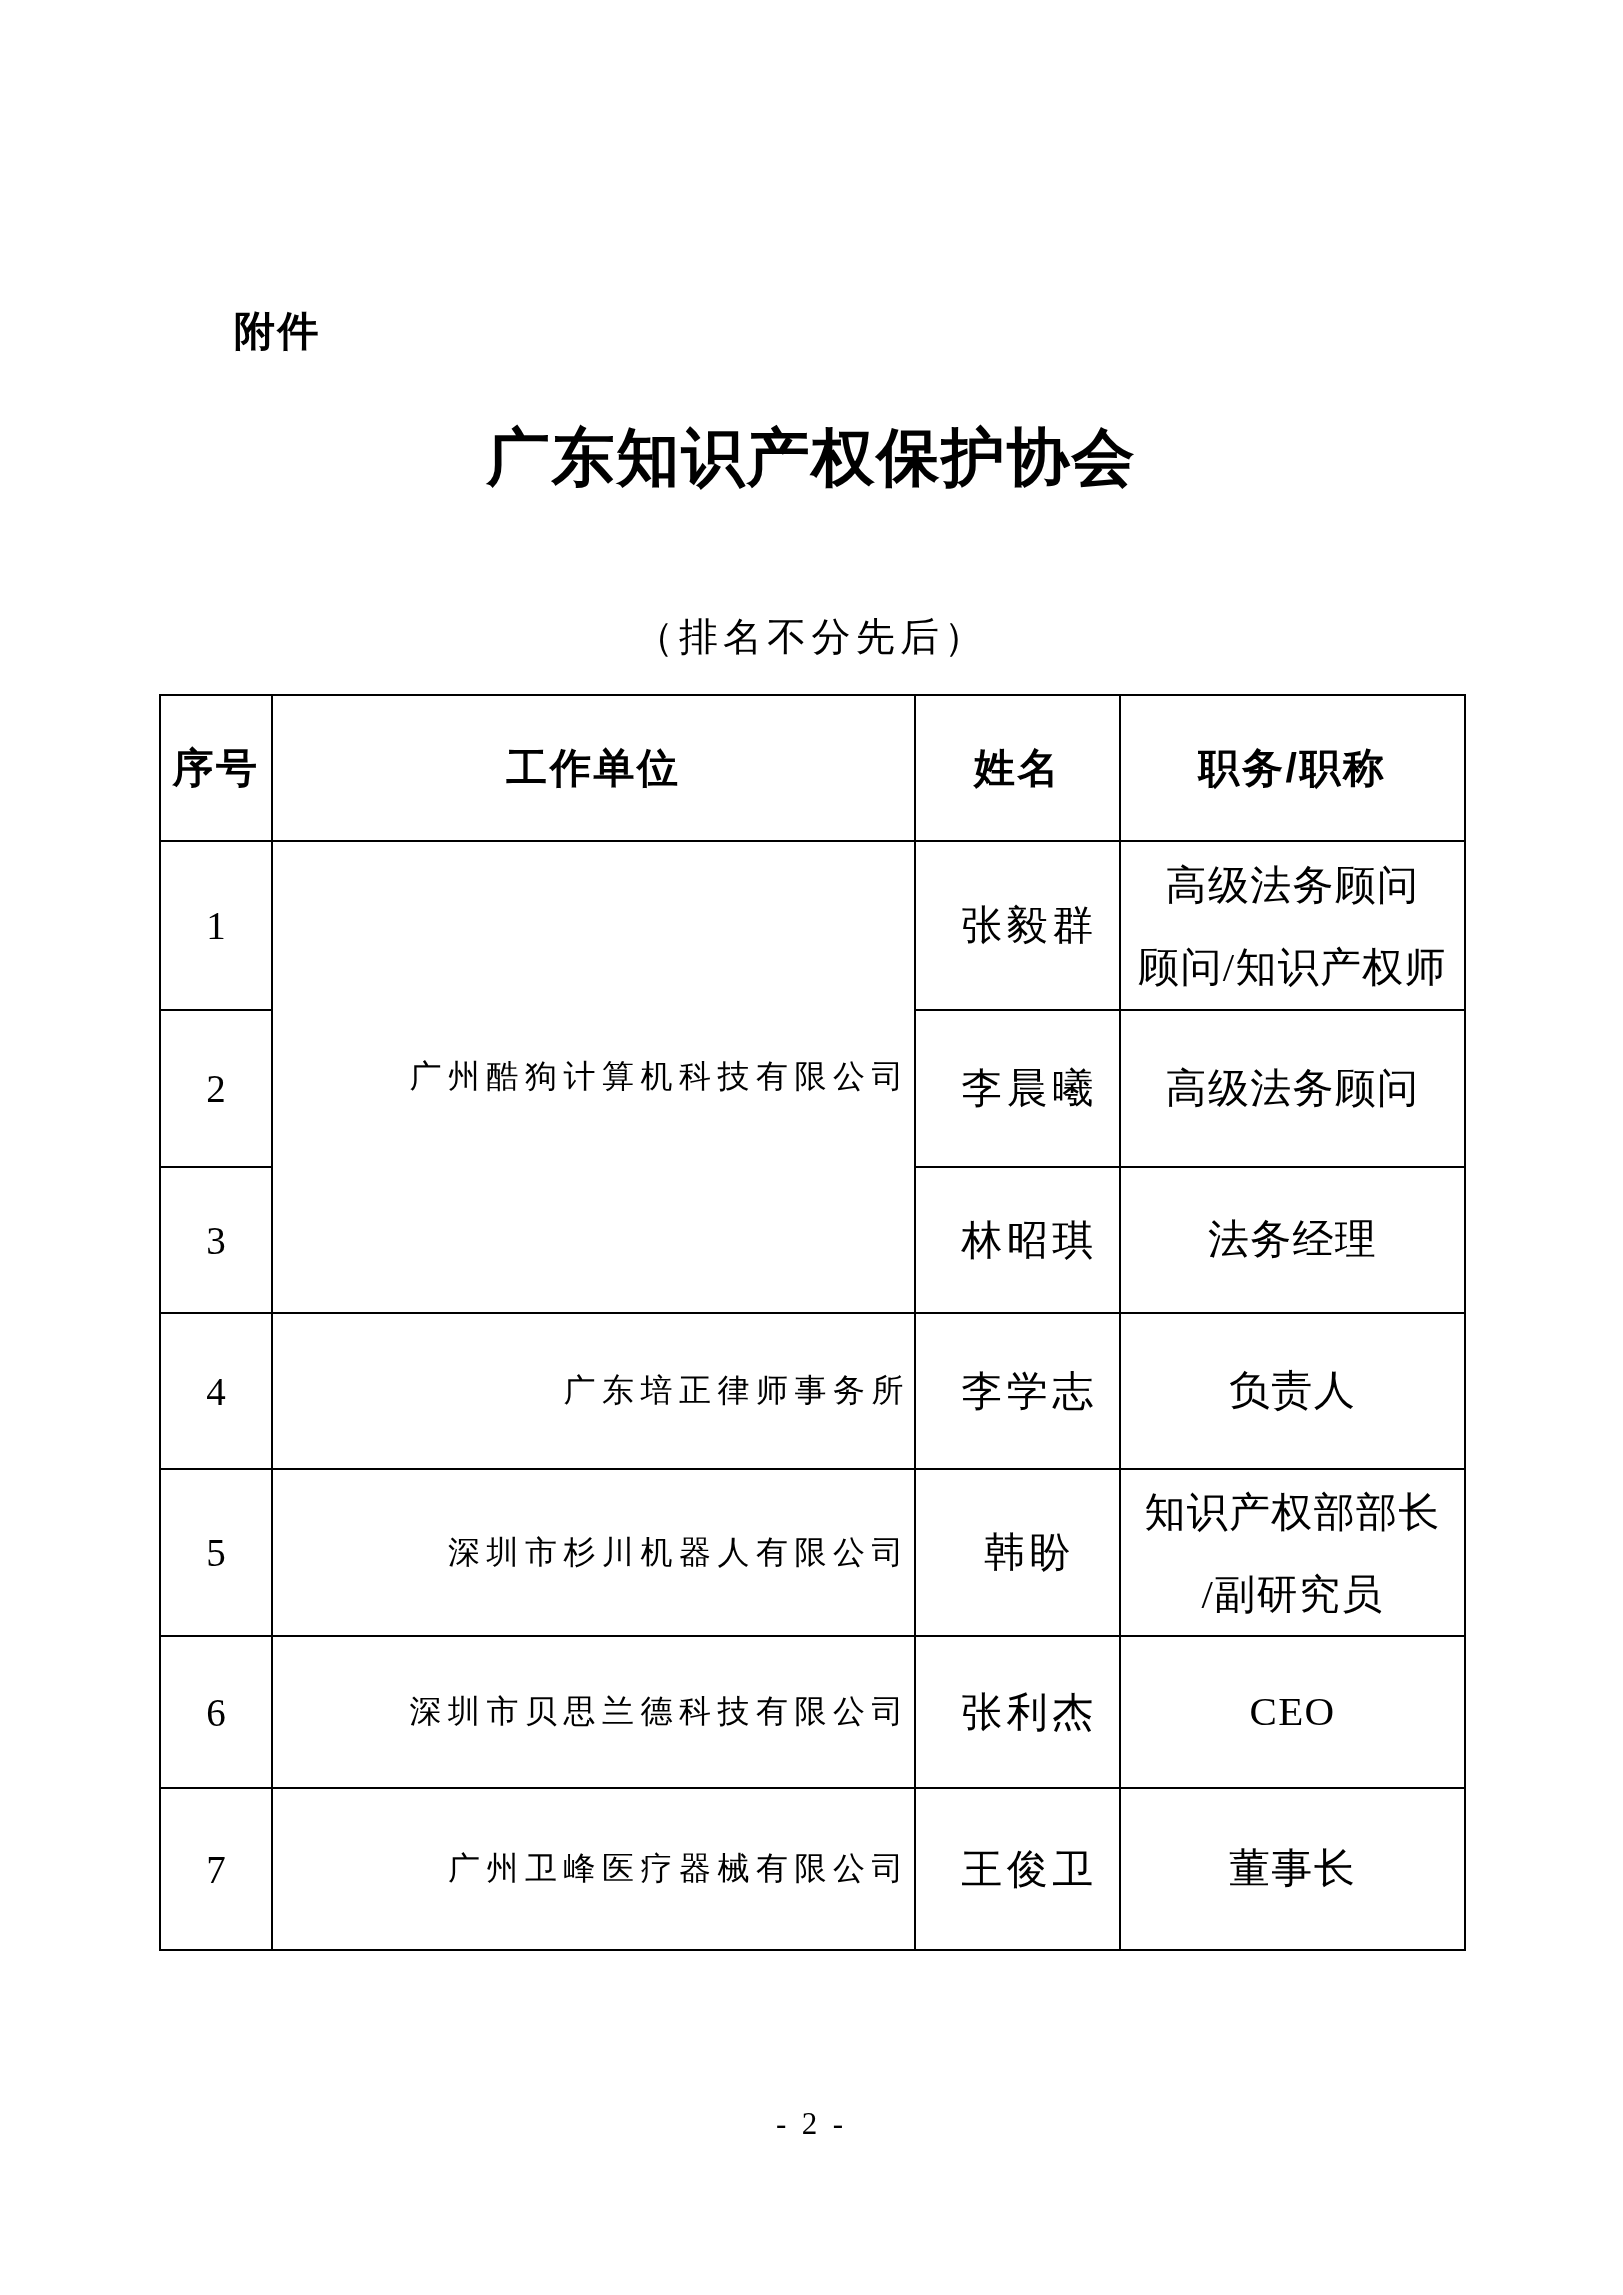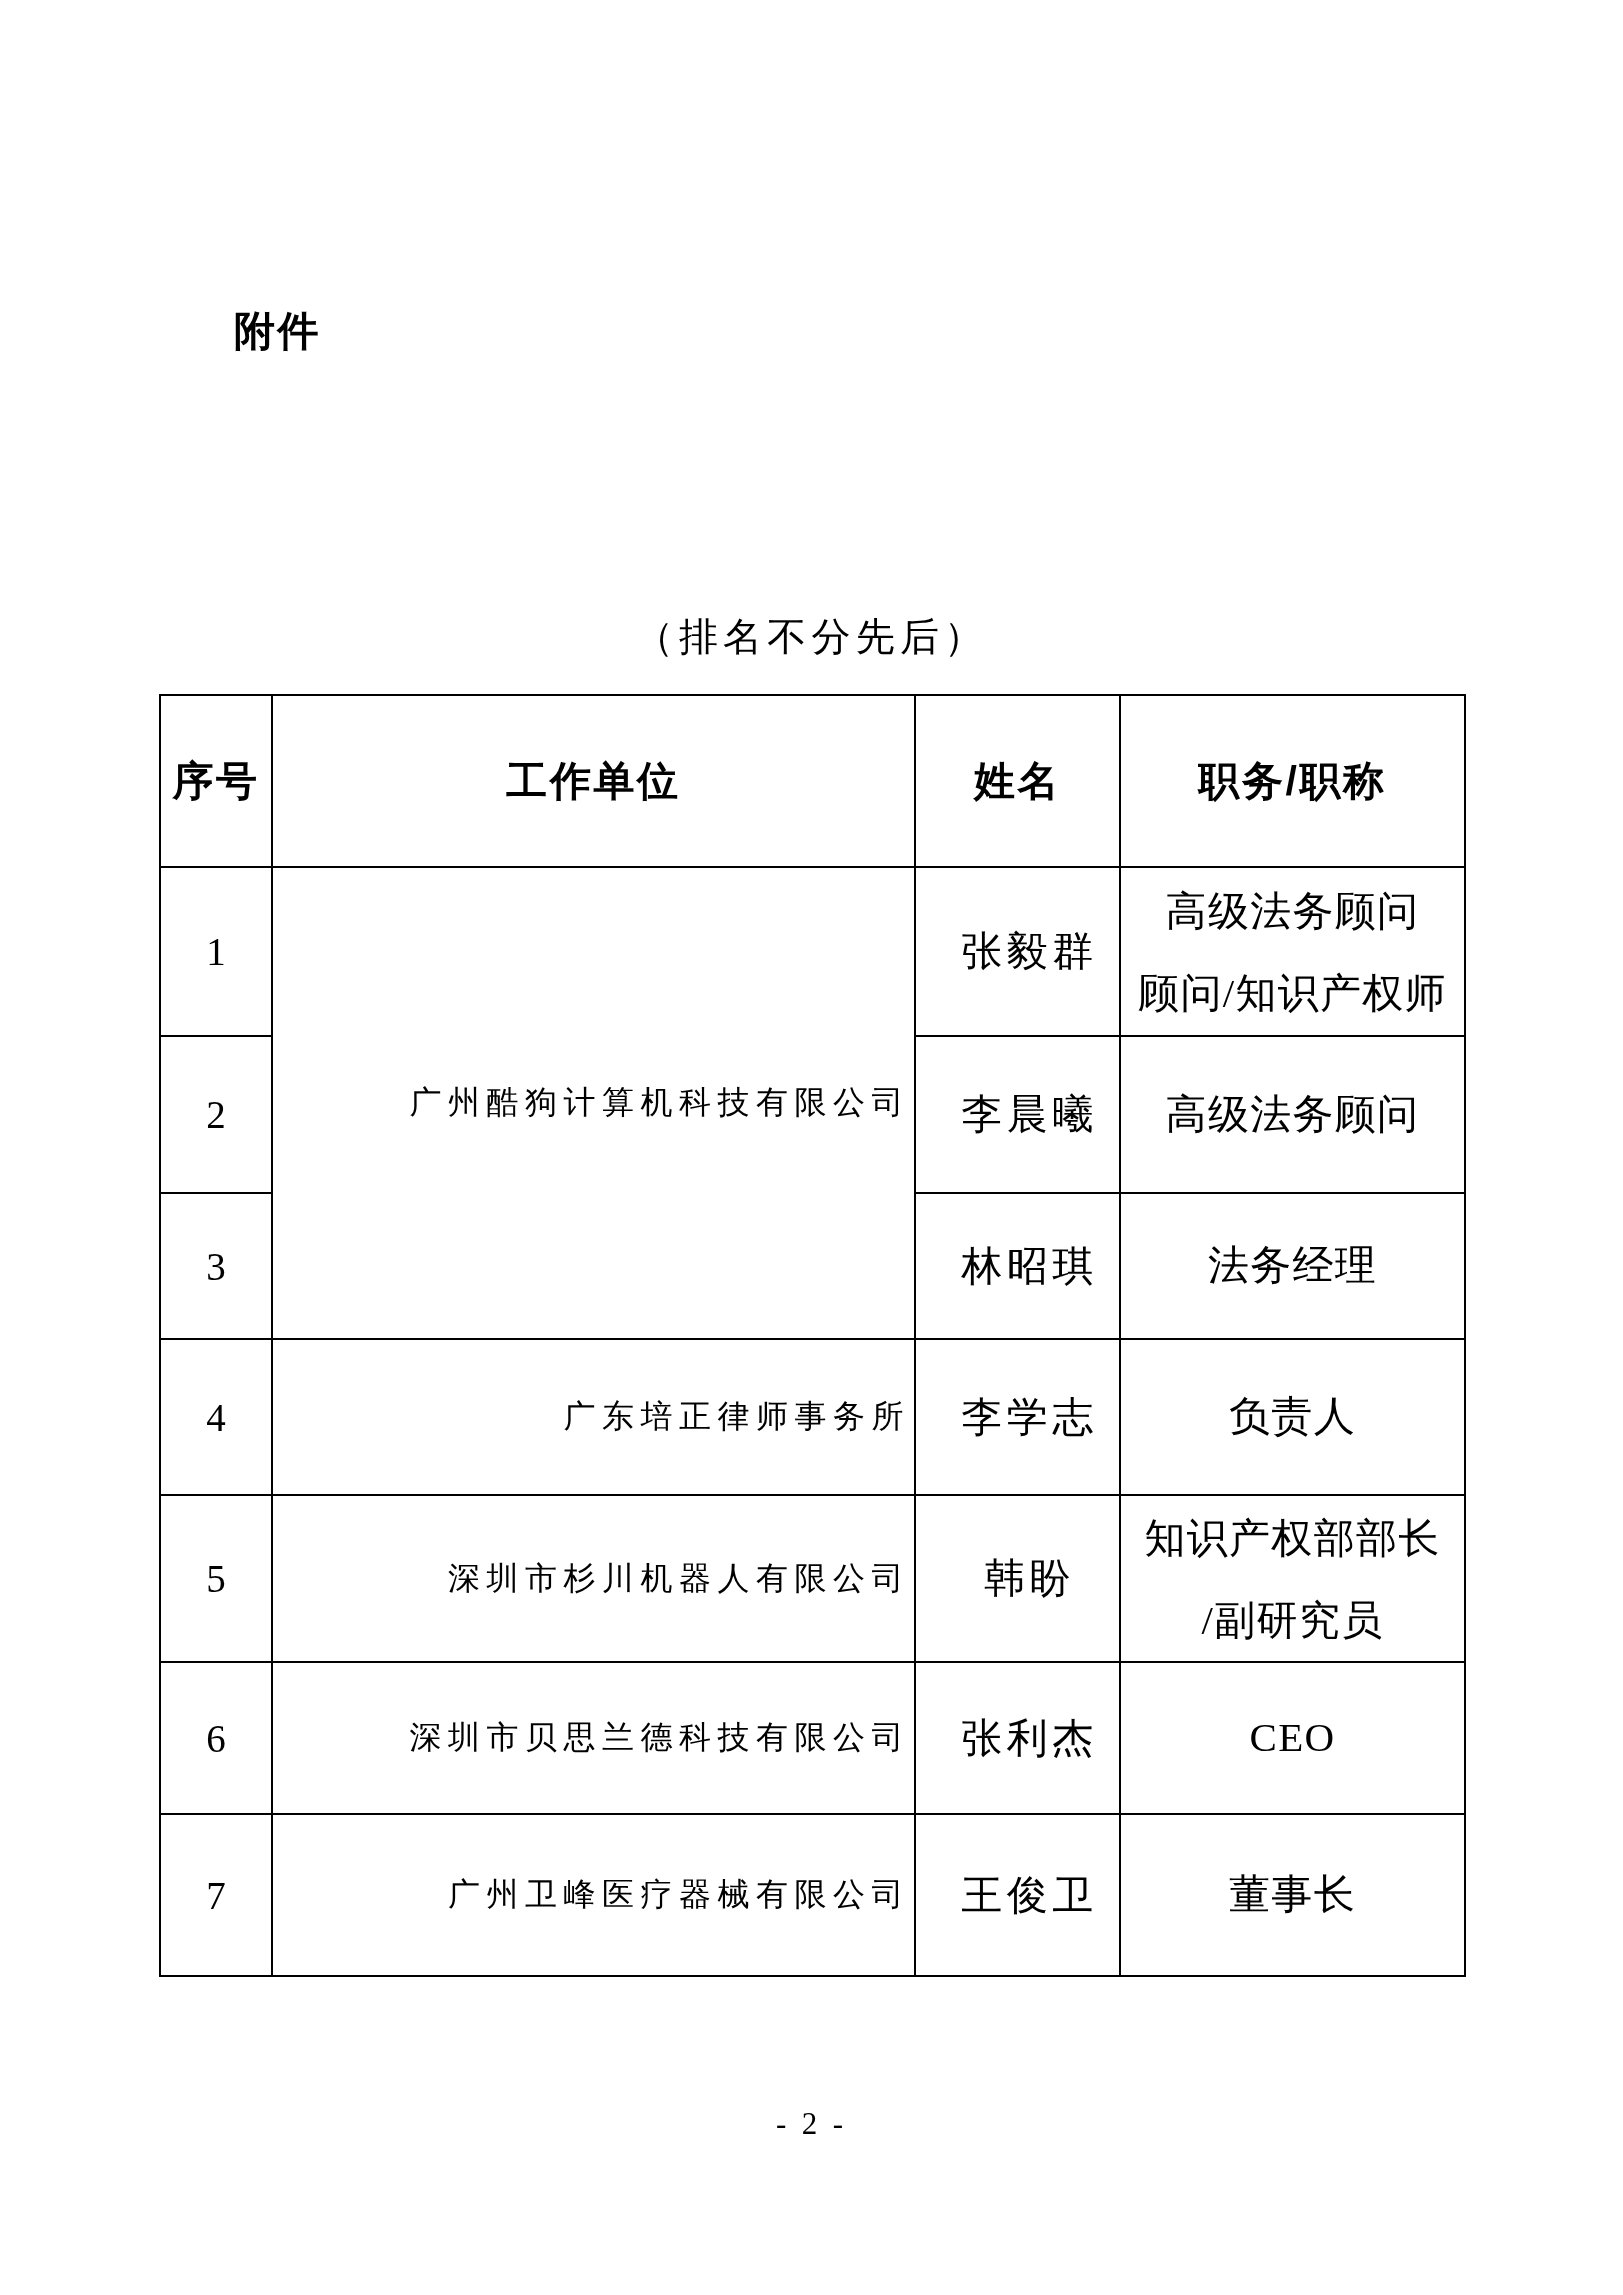--- a/index.html
+++ b/index.html
@@ -70,21 +70,21 @@
   .expert-table th {
     font-family: "Liberation Sans", sans-serif;
     font-weight: bold;
     font-size: 41px;
     letter-spacing: 2.6px;
   }
   .col-no    { width: 112px; }
   .col-org   { width: 643px; }
   .col-name  { width: 205px; }
   .col-title { width: 345px; }
-  tr.r-header { height: 172px; }
+  tr.r-header { height: 146px; }
   tr.r-1 { height: 169px; }
   tr.r-2 { height: 157px; }
   tr.r-3 { height: 146px; }
   tr.r-4 { height: 156px; }
   tr.r-5 { height: 167px; }
   tr.r-6 { height: 152px; }
   tr.r-7 { height: 162px; }
   td.serial-cell {
     font-family: "Liberation Serif", serif;
     font-size: 39px;
@@ -124,20 +124,21 @@
     letter-spacing: 3.9px;
   }
 </style>
 </head>
 <body>
 
 <div class="page">
 
   <div class="attachment-label">附件</div>
 
+  <div class="doc-title line1">广东知识产权保护协会</div>
   <div class="doc-subtitle">（排名不分先后）</div>
 
   <table class="expert-table">
     <colgroup>
       <col class="col-no">
       <col class="col-org">
       <col class="col-name">
       <col class="col-title">
     </colgroup>
     <tbody>

